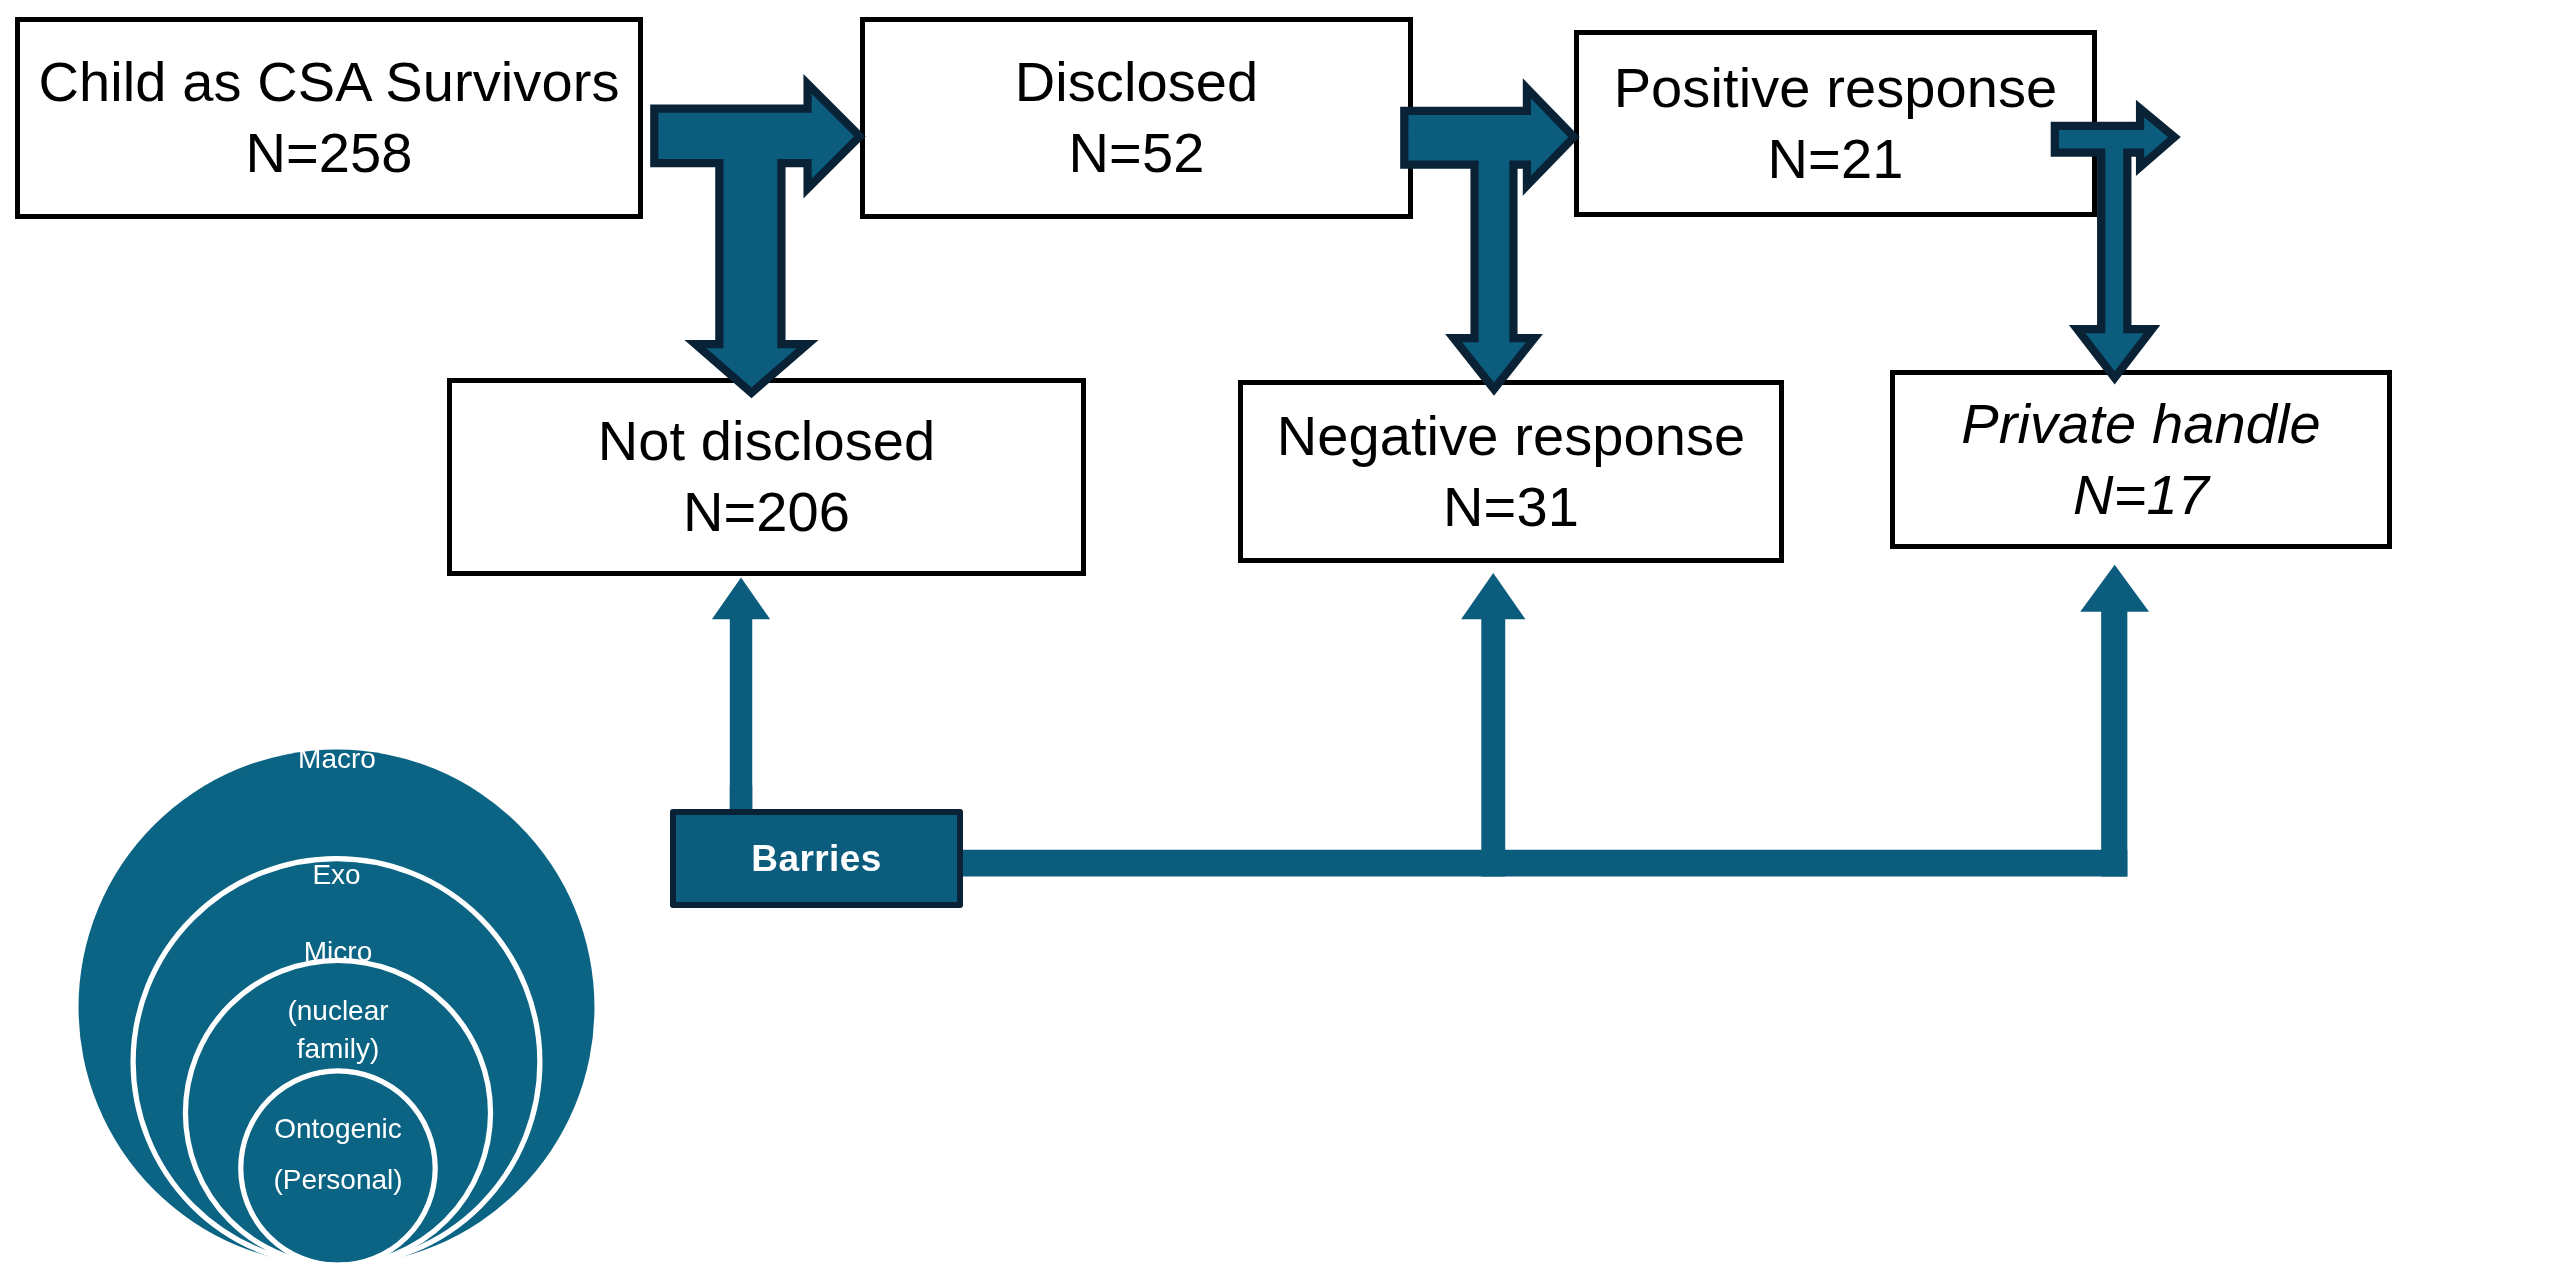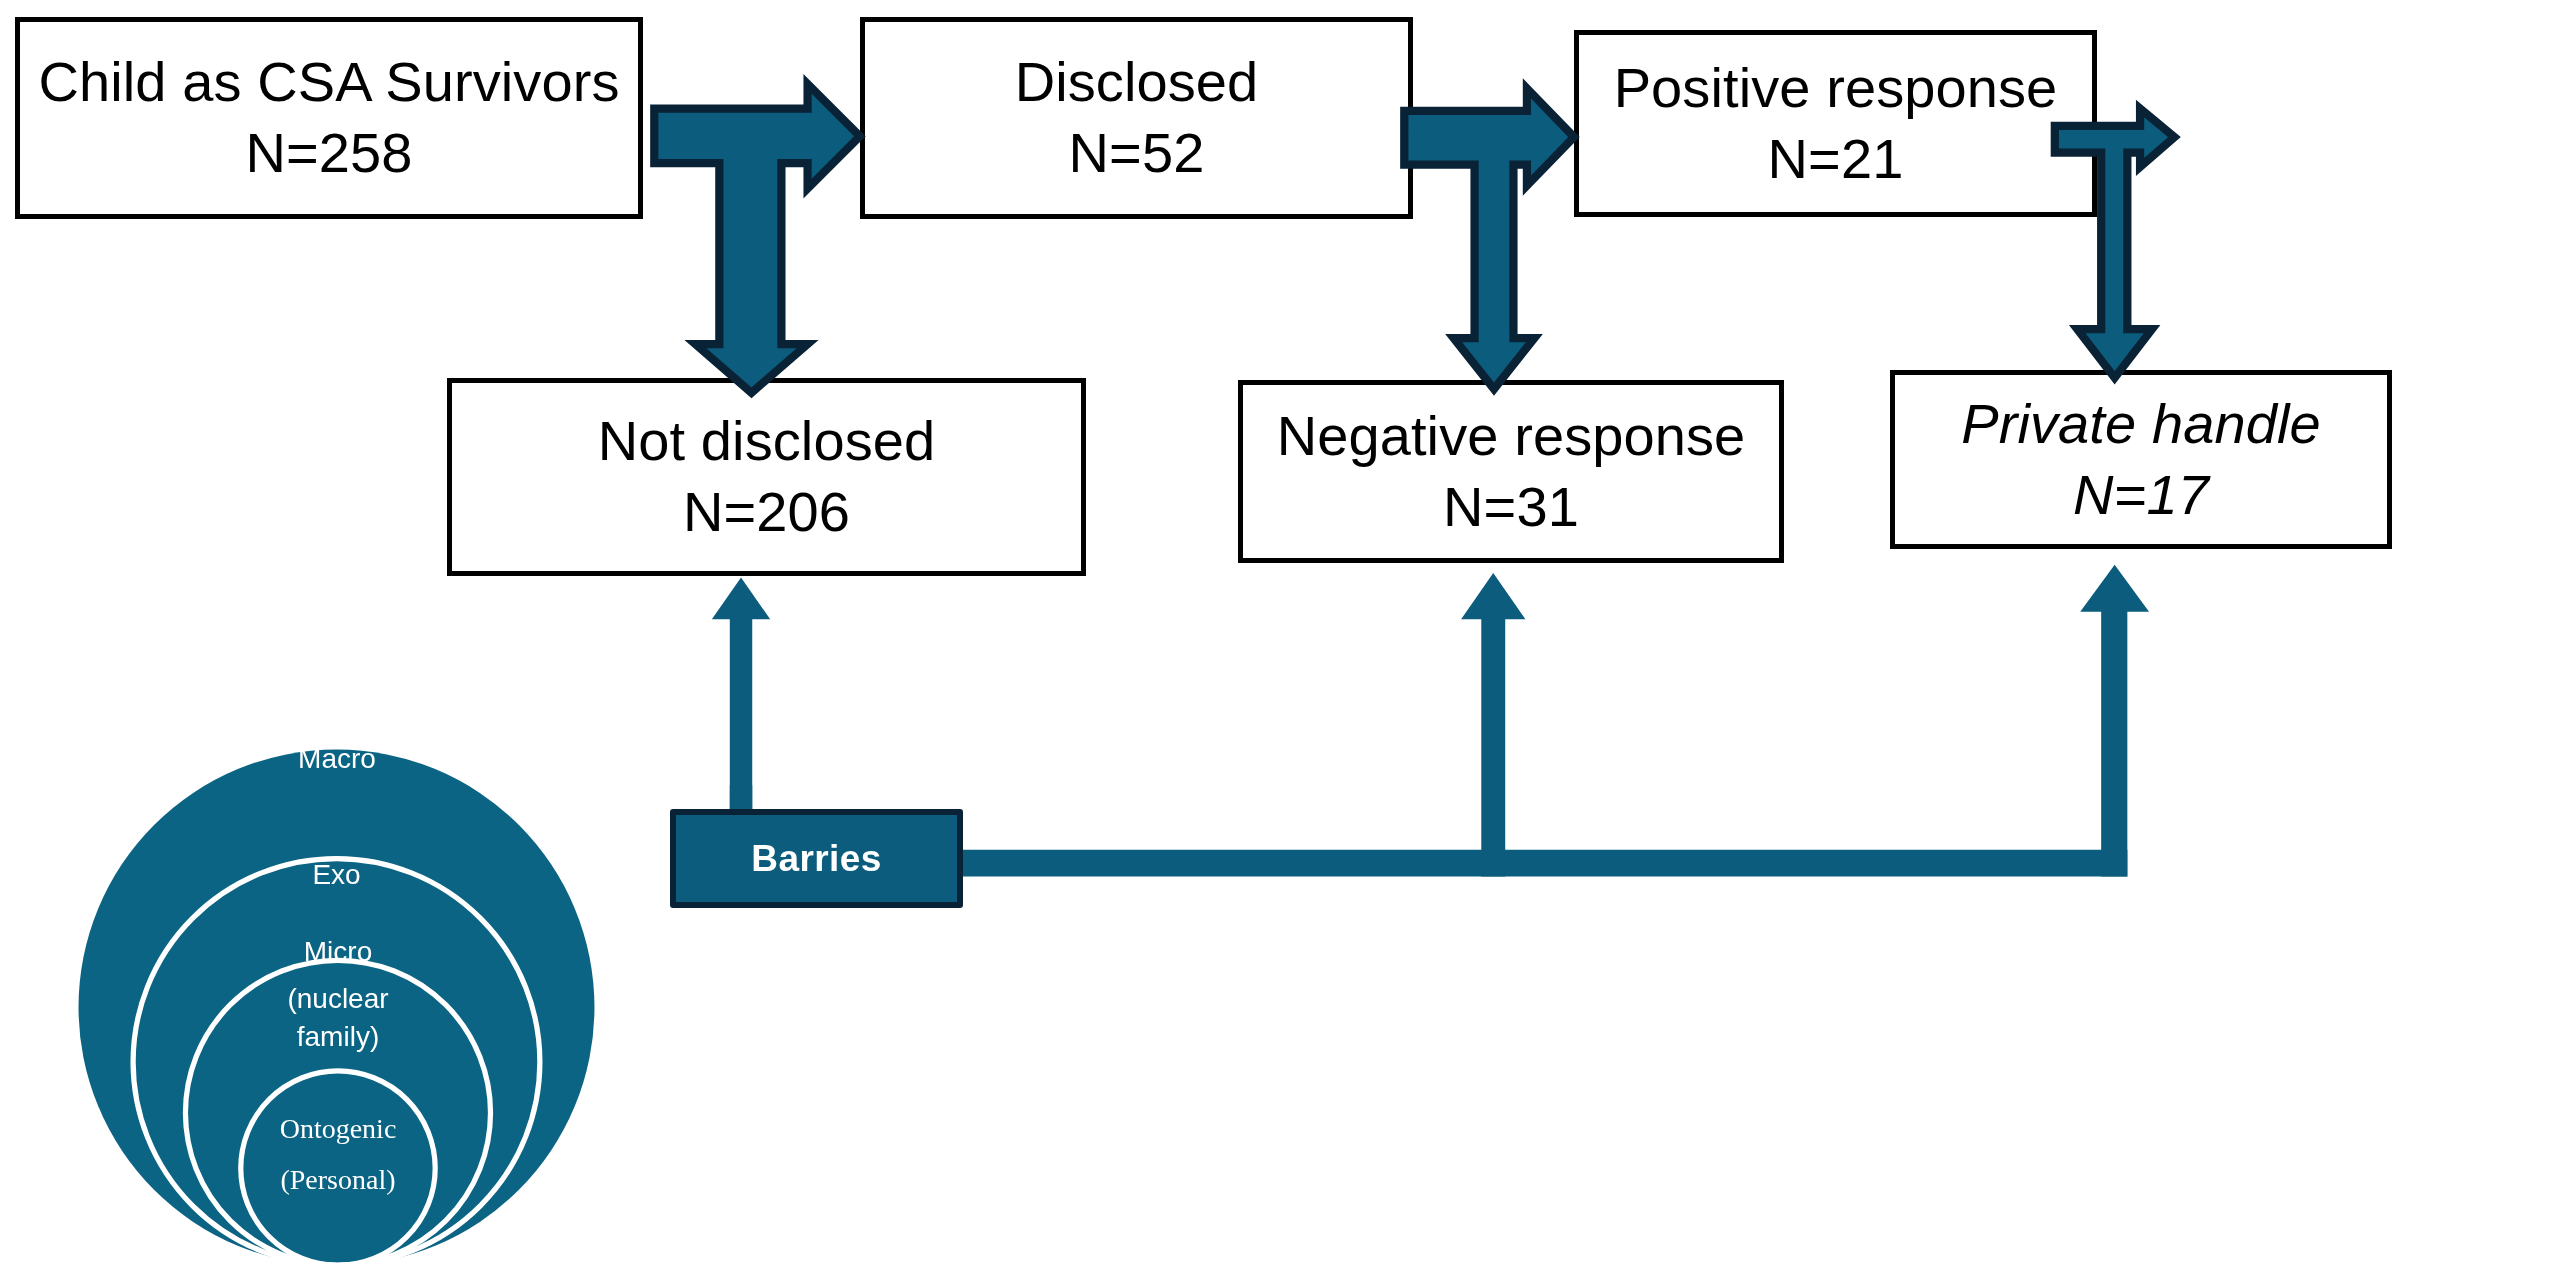--- a/index.html
+++ b/index.html
@@ -213,23 +213,23 @@
   <div class="circle-label" style="left:277px; top:740px; width:120px;">
     <span>Macro</span>
   </div>
 
   <div class="circle-label" style="left:284px; top:856px; width:105px;">
     <span>Exo</span>
   </div>
 
   <div class="circle-label" style="left:278px; top:933px; width:120px;">
     <div>Micro</div>
-    <div style="margin-top:8px;">(nuclear</div>
+    <div style="margin-top:20px;">(nuclear</div>
     <div>family)</div>
   </div>
 
-  <div class="circle-label" style="left:263px; top:1110px; width:150px;font-family:Liberation Serif, serif;">
+  <div class="circle-label" style="left:263px; top:1110px; width:150px;">
     <div>Ontogenic</div>
     <div style="margin-top:12px;">(Personal)</div>
   </div>
 
 </div>
 
 
 </body></html>

